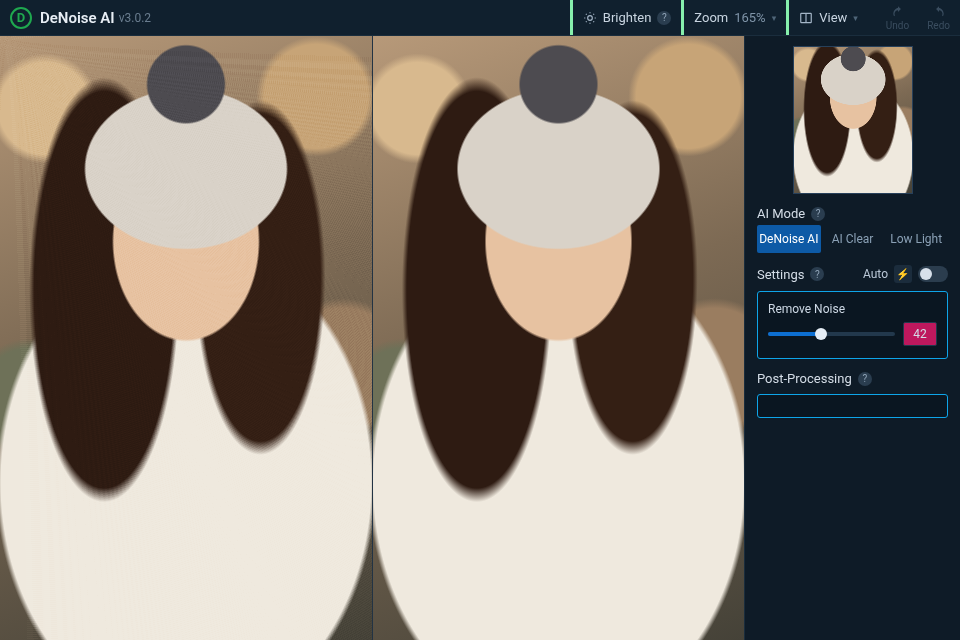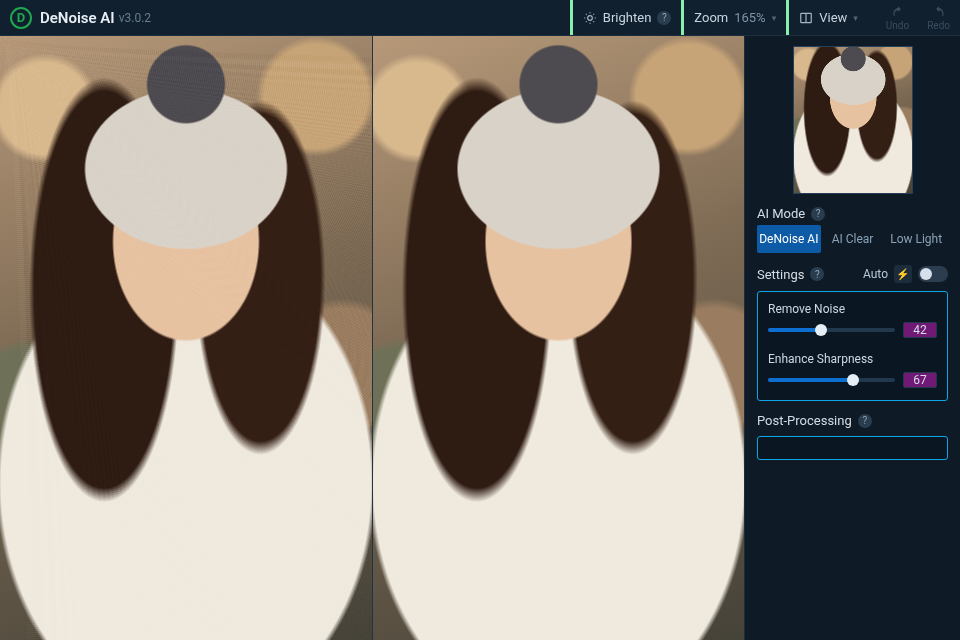--- a/index.html
+++ b/index.html
@@ -75,21 +75,21 @@
   .toggle { width: 30px; height: 16px; background: #2b3d4e; border-radius: 10px; position: relative; cursor: pointer; }
   .toggle::after { content:""; position:absolute; top:2px; left:2px; width:12px; height:12px; background:#d7e0ea; border-radius:50%; }
 
   .panel { background: #0a1621; border: 1px solid #0ea5e9; border-radius: 3px; padding: 10px 10px 12px; display:flex; flex-direction:column; gap:14px; }
   .slider-block { display:flex; flex-direction:column; gap:6px; }
   .slider-label { font-size: 12px; color: #cdd8e4; }
   .slider-row { display:flex; align-items:center; gap:8px; }
   .track { flex:1; height: 4px; background: #22384c; border-radius: 2px; position: relative; }
   .fill { position:absolute; top:0; left:0; height:100%; background: #0d6fd1; border-radius: 2px; }
   .knob { position:absolute; top:50%; width:12px; height:12px; background:#e5edf5; border-radius:50%; transform: translate(-50%, -50%); cursor:grab; }
-  .valbox { width: 34px; height: 16px; border: 1px solid #22384c; border-radius: 2px; display:flex; align-items:center; justify-content:center; font-size:12px; color:#d4dde7; background:#701a75; }
+  .valbox { width: 34px; height: 24px; border: 1px solid #22384c; border-radius: 2px; display:flex; align-items:center; justify-content:center; font-size:12px; color:#d4dde7; background:#be185d; }
 
 </style>
 </head>
 <body>
 
 <div class="root">
 
   <div class="header">
     <div class="logo">D</div>
     <span class="title">DeNoise AI</span>
@@ -187,30 +187,20 @@
             <div class="slider-block">
               <div class="slider-label">Remove Noise</div>
               <div class="slider-row">
                 <div class="track">
                   <div class="fill" style="width:42%"></div>
                   <div class="knob" style="left:42%"></div>
                 </div>
                 <div class="valbox">42</div>
               </div>
             </div>
-            <div class="slider-block">
-              <div class="slider-label">Enhance Sharpness</div>
-              <div class="slider-row">
-                <div class="track">
-                  <div class="fill" style="width:67%"></div>
-                  <div class="knob" style="left:67%"></div>
-                </div>
-                <div class="valbox">67</div>
-              </div>
-            </div>
           </div>
       </div>
 
       <div>
         <div class="sec-title">
           <span>Post-Processing</span>
           <span class="help-icon">?</span>
         </div>
         <div class="panel" id="post-panel" style="margin-top:8px">
           </div>

